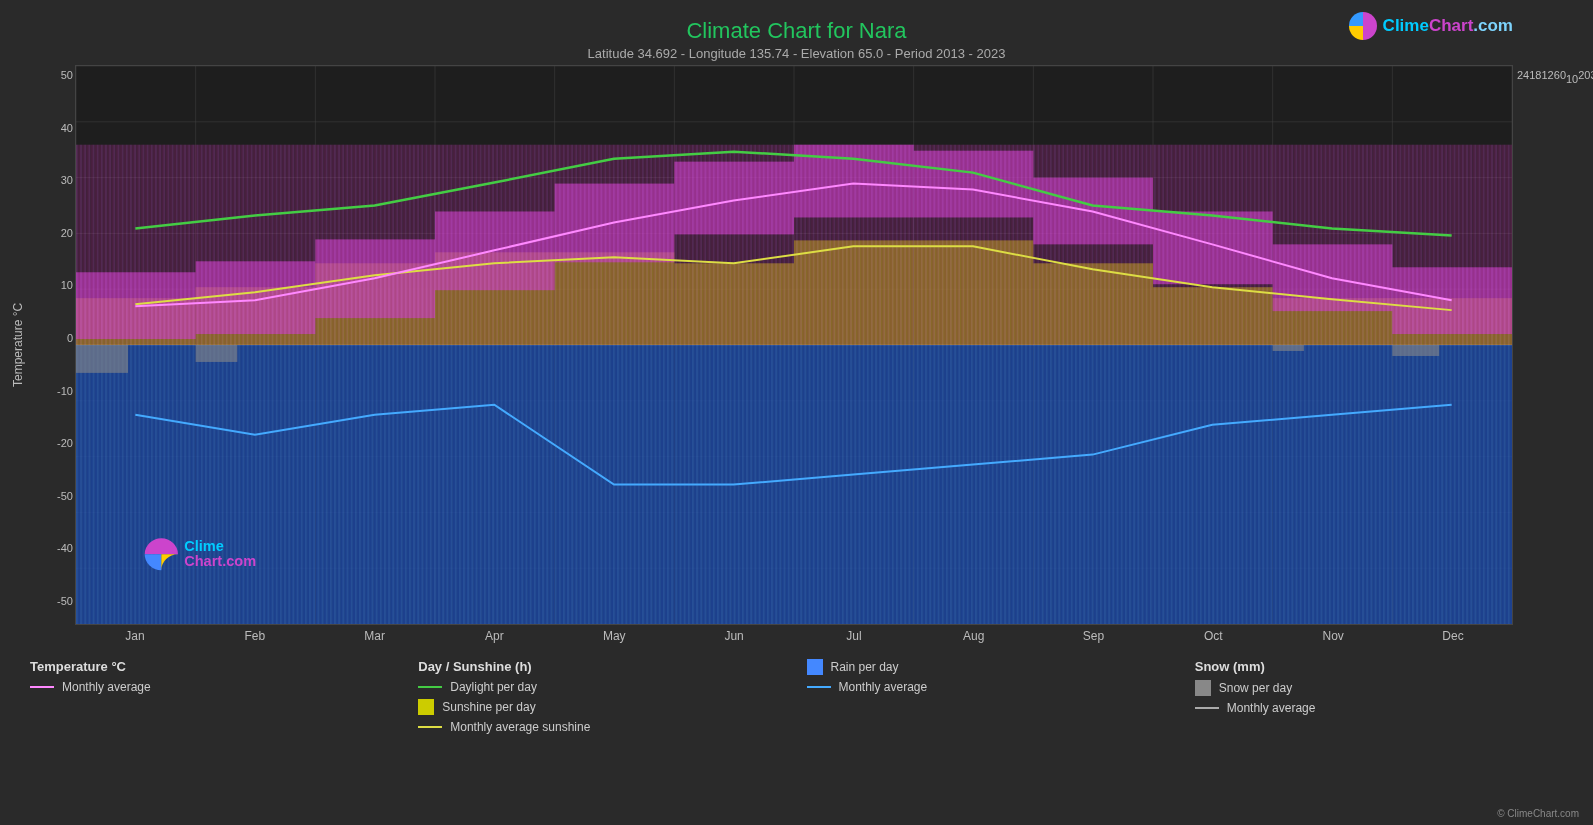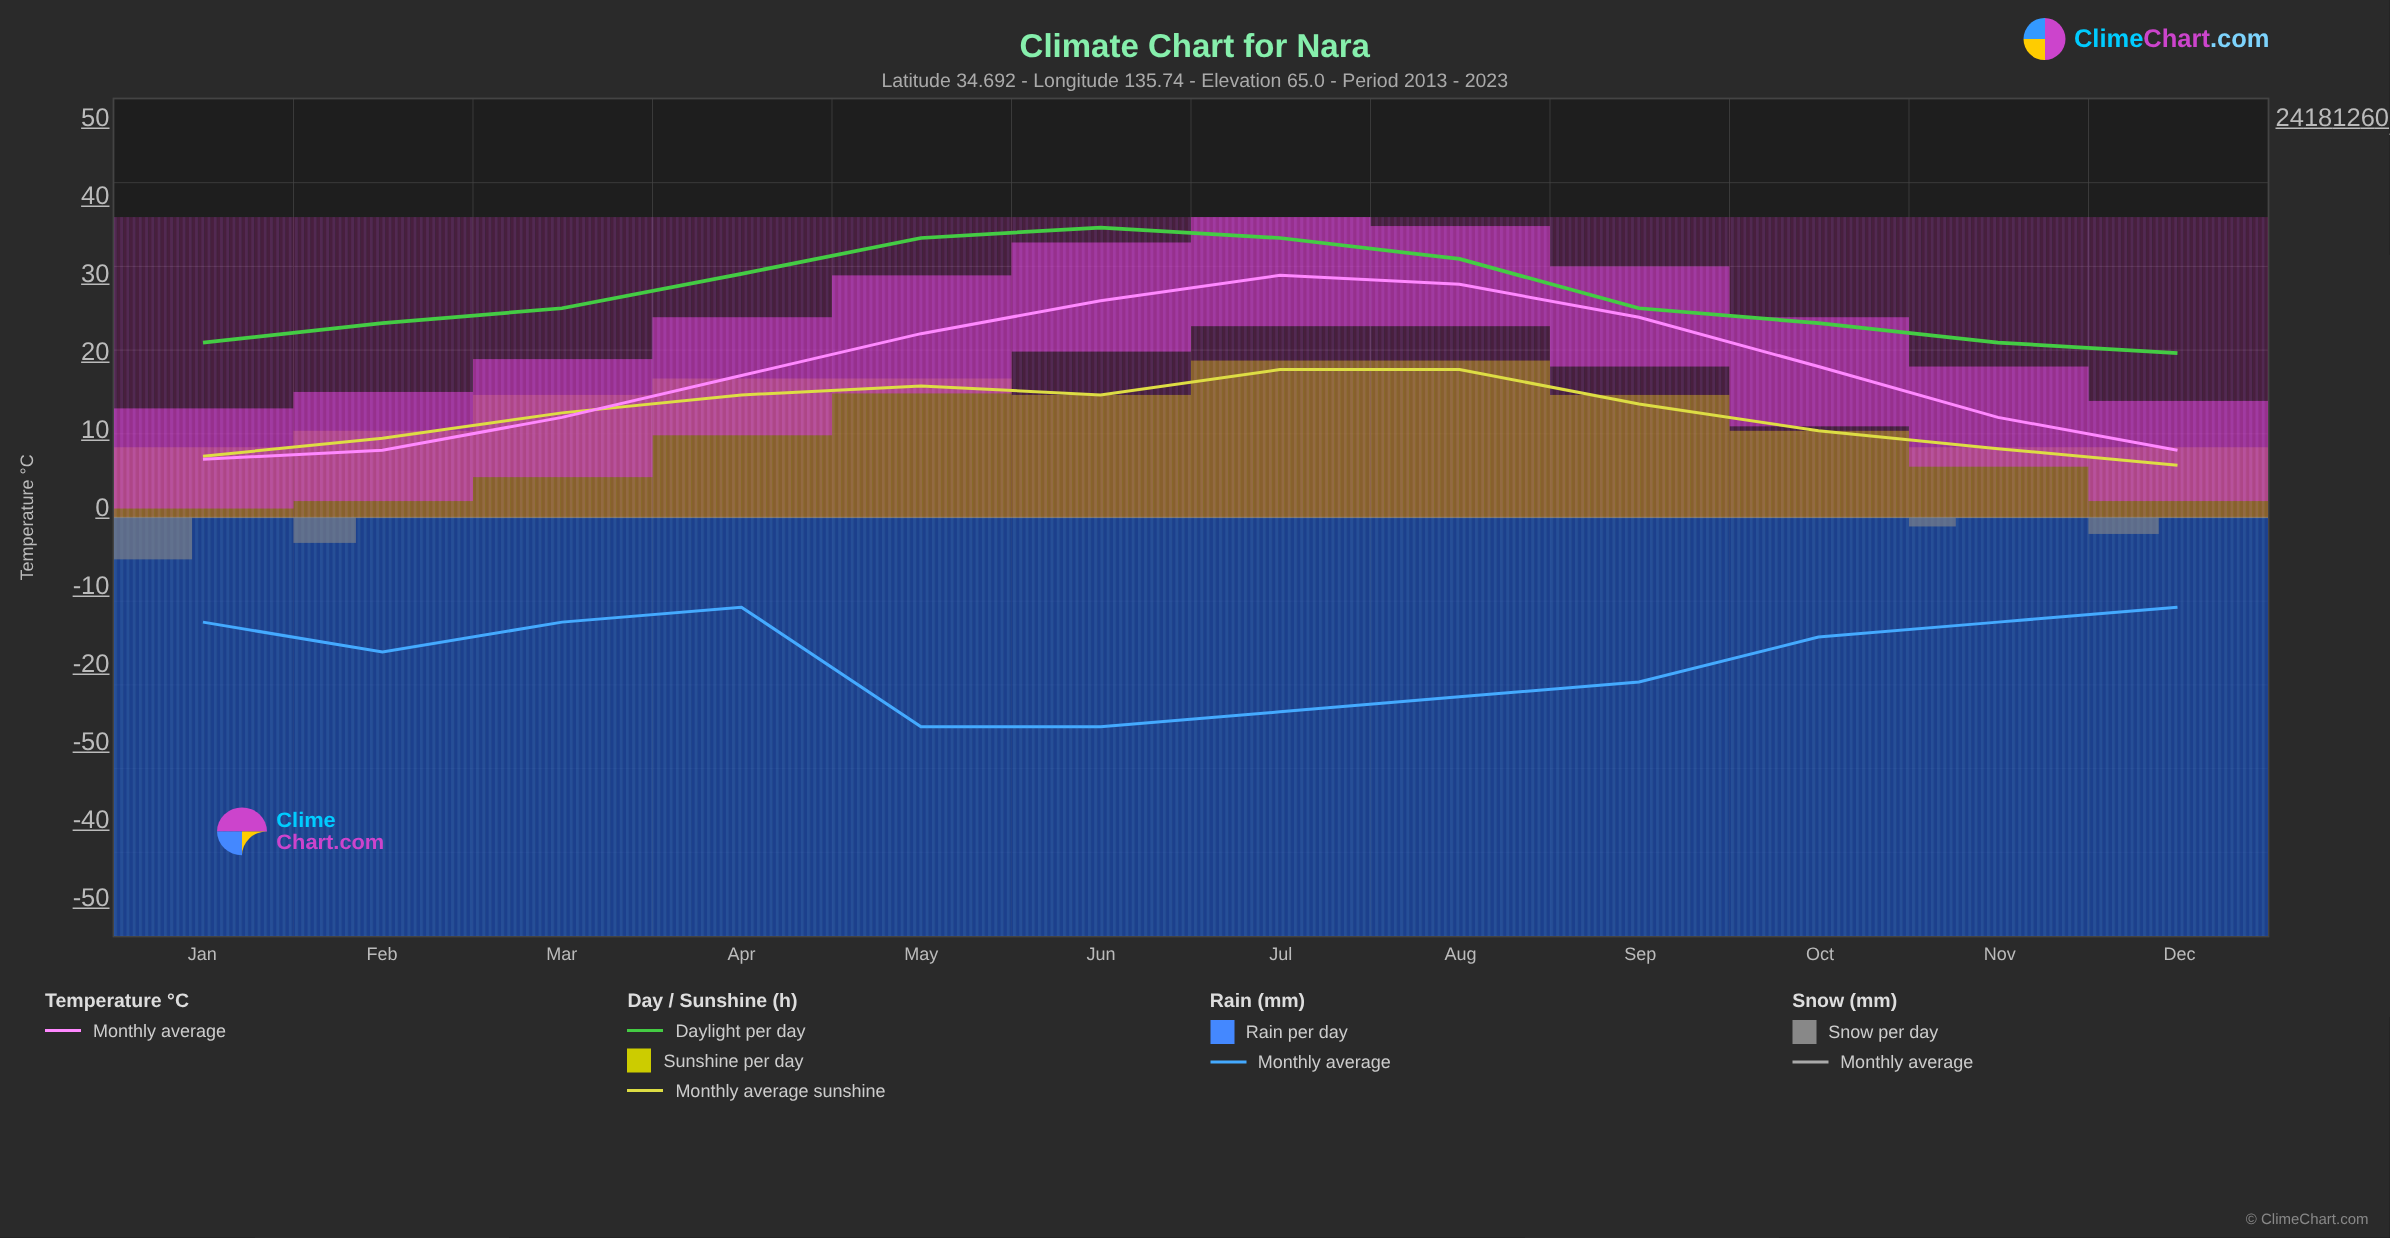--- a/index.html
+++ b/index.html
@@ -16,41 +16,40 @@
       height: 825px;
       position: relative;
       padding: 10px 10px 0 10px;
     }
     .title-area {
       text-align: center;
       padding-top: 8px;
       margin-bottom: 2px;
     }
     .main-title {
-      color: #86efac;
+      color: #22c55e;
       font-size: 22px;
-      font-weight: bold;
+      font-weight: normal;
     }
     .subtitle {
       color: #aaa;
       font-size: 13px;
       margin-top: 2px;
     }
     .chart-inner {
       flex: 1;
       position: relative;
       background: #1e1e1e;
       border: 1px solid #444;
       overflow: hidden;
     }
     .y-tick {
-      font-size: 17px;
+      font-size: 11px;
       color: #bbb;
       line-height: 1;
-      text-decoration: underline;
     }
     .left-axis-wrap {
       width: 65px;
       position: relative;
       display: flex;
       align-items: stretch;
     }
     .left-axis-label {
       writing-mode: vertical-lr;
       transform: rotate(180deg);
@@ -501,21 +500,20 @@
         <div class="legend-box" style="background:#cccc00;"></div>
         <span>Sunshine per day</span>
       </div>
       <div class="legend-item">
         <div class="legend-line" style="background:#dddd44;"></div>
         <span>Monthly average sunshine</span>
       </div>
     </div>
 
     <div class="legend-col">
-      <div class="legend-title">Rain (mm)</div>
       <div class="legend-item">
         <div class="legend-box" style="background:#4488ff;"></div>
         <span>Rain per day</span>
       </div>
       <div class="legend-item">
         <div class="legend-line" style="background:#44aaff;"></div>
         <span>Monthly average</span>
       </div>
     </div>
 

